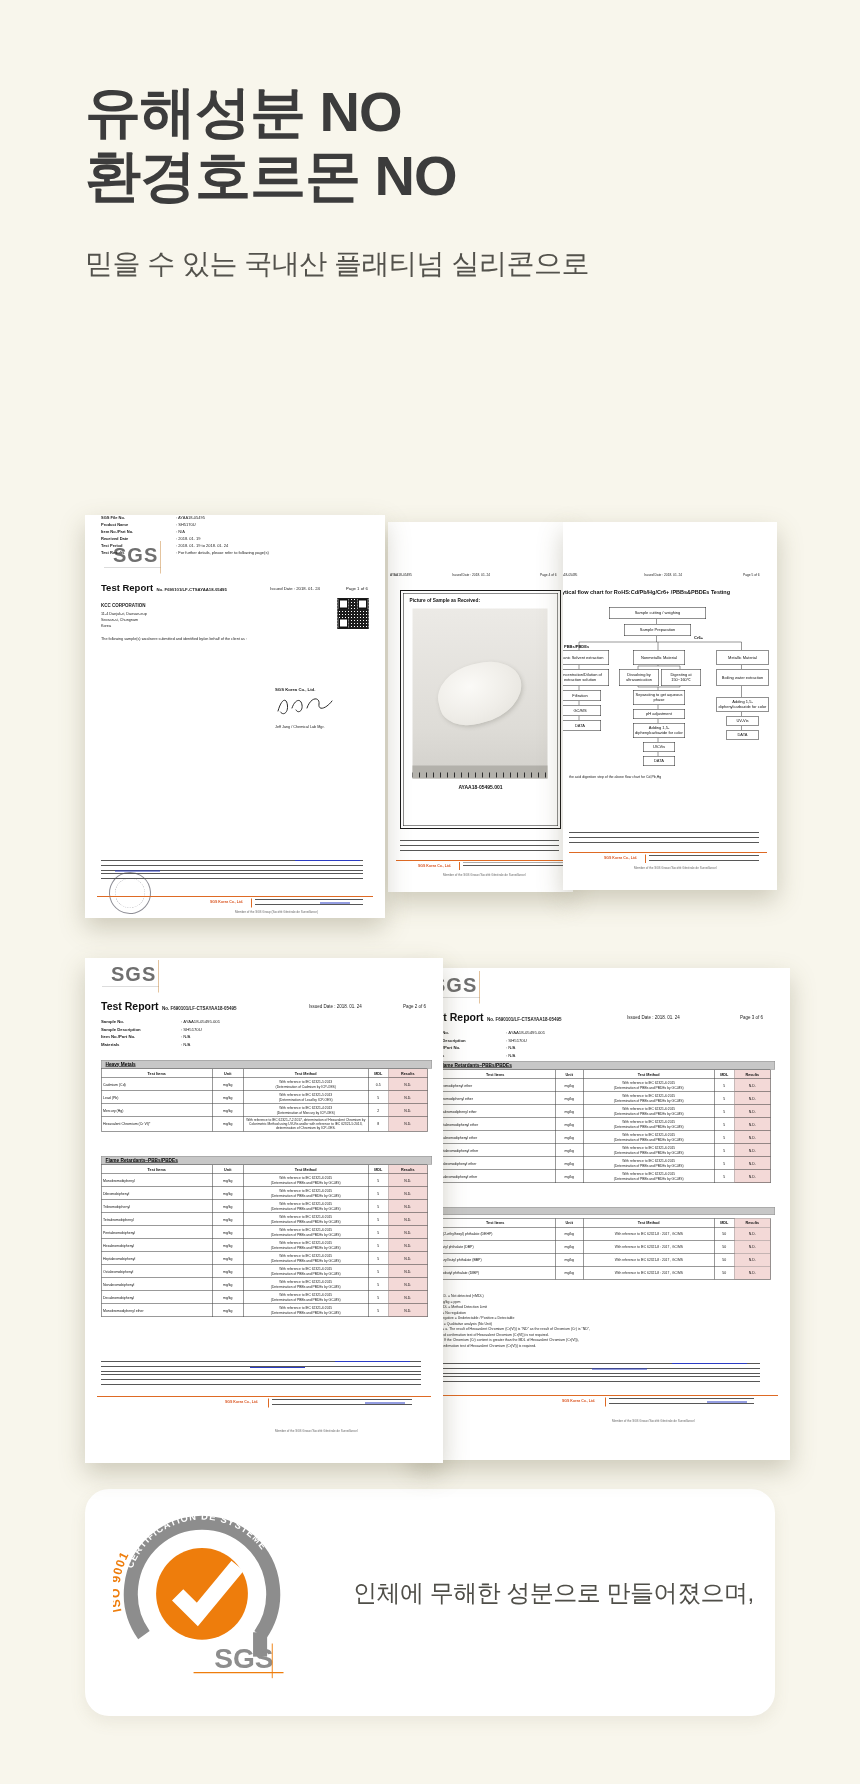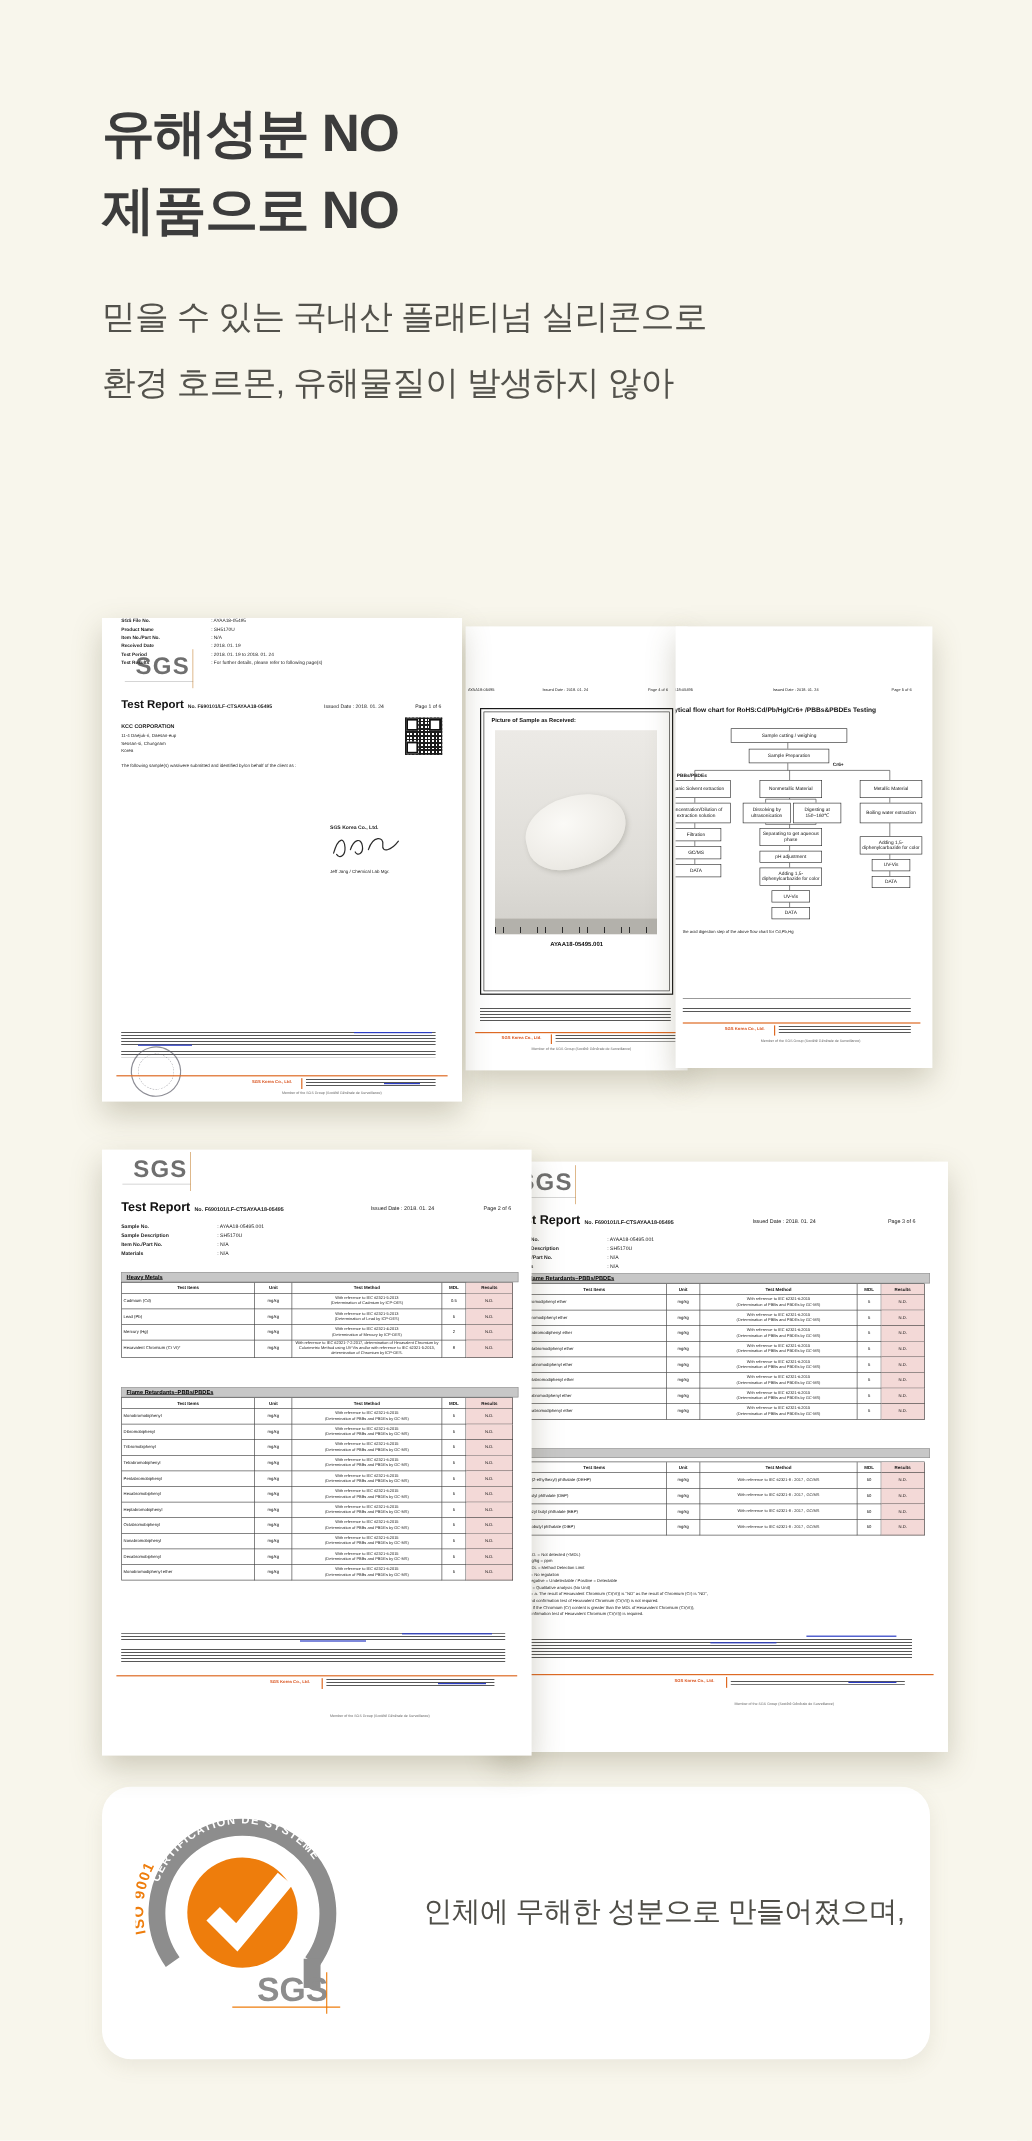--- a/index.html
+++ b/index.html
@@ -1,20 +1,20 @@
 <!DOCTYPE html>
 <html><head>
 <meta charset="utf-8">
 <style>
   html,body{margin:0;padding:0;}
   body{font-family:"Liberation Sans",sans-serif;-webkit-text-size-adjust:none;}
   #canvas{position:relative;width:860px;height:1784px;background:#f8f6ec;overflow:hidden;}
 
   
-  .headline{position:absolute;left:85px;top:80px;font-size:44px;line-height:64px;font-weight:800;color:#3c3c3c;letter-spacing:-1px;}
+  .headline{position:absolute;left:85px;top:80px;font-size:56px;line-height:64px;font-weight:800;color:#3c3c3c;letter-spacing:-1px;}
   .subtitle{position:absolute;left:85px;top:236px;font-size:28px;line-height:55px;color:#53524c;letter-spacing:-0.5px;}
 
   
   .pg{position:absolute;background:#fff;box-shadow:0 10px 24px rgba(95,85,55,.28);overflow:hidden;}
   .inner{position:absolute;left:0;top:0;transform:scale(.5);transform-origin:0 0;}
   .abs{position:absolute;}
 
   .sgs-logo{position:absolute;font-weight:800;color:#6f6f6f;letter-spacing:2px;font-family:"Liberation Sans",sans-serif;}
   .sgs-logo .hline{position:absolute;left:-18px;right:-6px;bottom:-3px;height:1px;background:#b9b9b9;}
   .sgs-logo .vline{position:absolute;right:-6px;top:-6px;bottom:-14px;width:1px;background:#c9893f;}
@@ -72,25 +72,24 @@
   .cert-title{position:absolute;left:220px;top:36px;font-size:30px;font-weight:800;color:#3b3b3b;letter-spacing:-0.5px;}
   .cert-line{position:absolute;left:220px;font-size:24px;color:#4f4e48;letter-spacing:-0.5px;}
 </style>
 </head>
 <body>
 
 <div id="canvas">
 
   <div class="headline">
     <div>유해성분 NO</div>
-    <div>제품으로 NO</div>
+    <div>환경호르몬 NO</div>
   </div>
   <div class="subtitle">
     <div>믿을 수 있는 국내산 플래티넘 실리콘으로</div>
-    <div>환경 호르몬, 유해물질이 발생하지 않아</div>
   </div>
 
   <div class="pg" style="left:85px;top:515px;width:300px;height:403px;z-index:3;">
     <div class="inner" style="width:600px;height:806px;">
       <div class="sgs-logo" style="left:56px;top:58px;font-size:40px;"><span>SGS</span><span class="hline"></span><span class="vline"></span></div>
       <div class="abs" style="left:32px;top:134px;white-space:nowrap;">
         <span class="rpt-title" style="font-size:19px;">Test Report</span>
         <span class="tiny" style="font-size:8.5px;font-weight:700;">&nbsp;<span>No.</span> <span>F690101/LF-CTSAYAA18-05495</span></span>
       </div>
       <div class="abs tiny" style="left:370px;top:142px;font-size:8.5px;">Issued Date :  2018. 01. 24</div>

